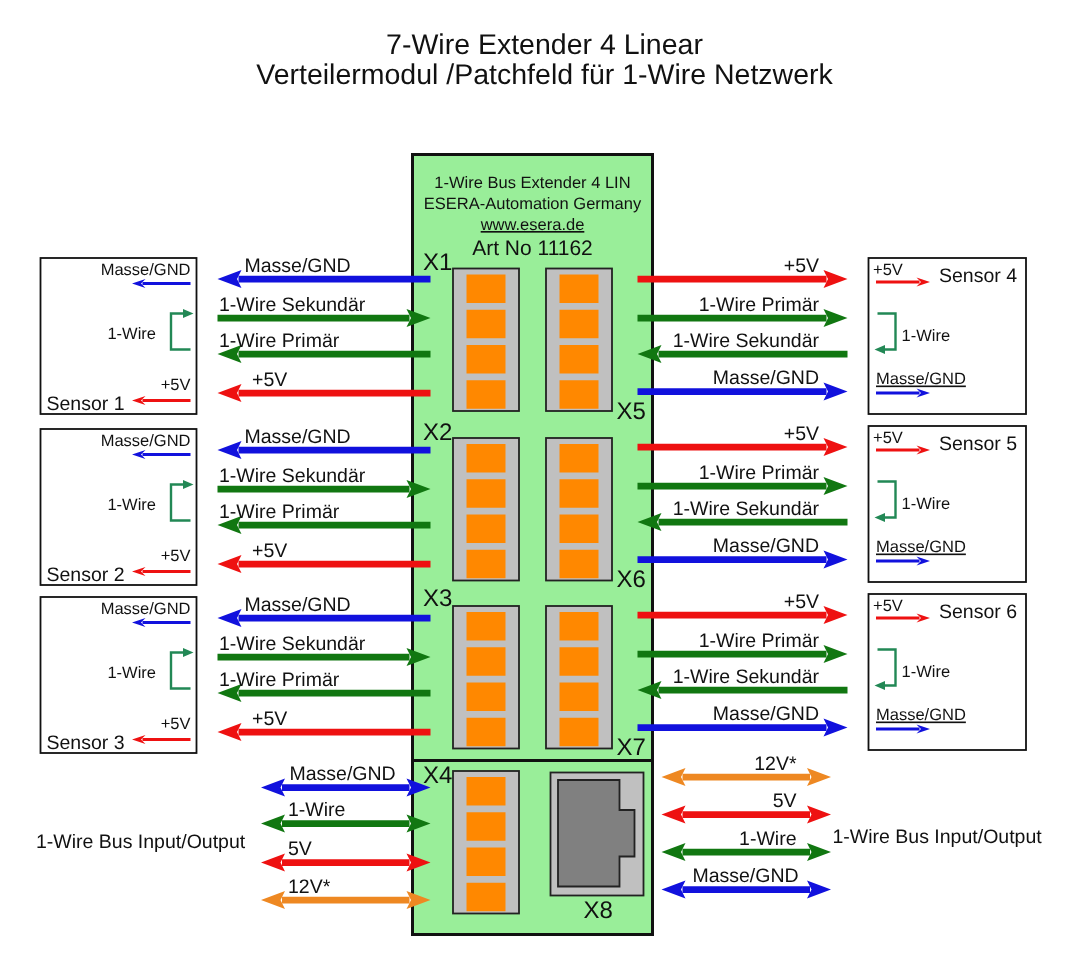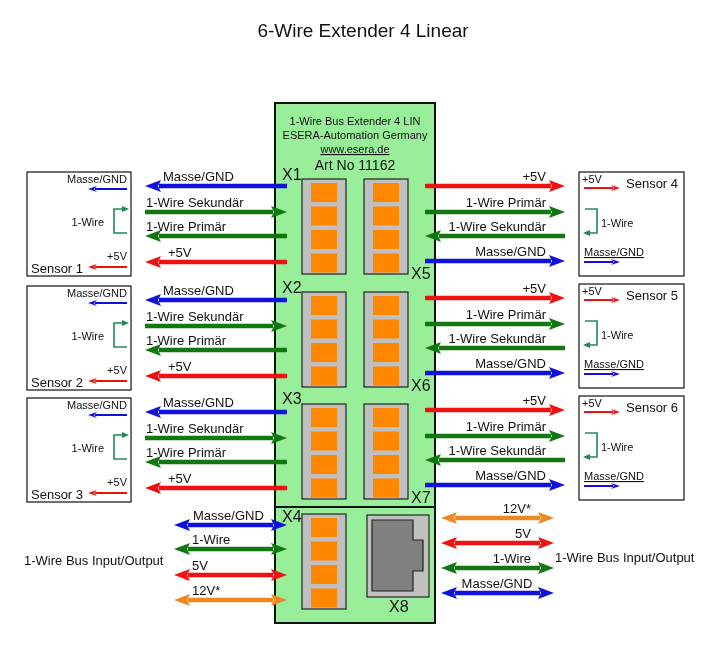--- a/index.html
+++ b/index.html
@@ -8,21 +8,22 @@
   .title { position: absolute; left: 0; width: 726px; text-align: center; font-size: 19px; color: #111; }
   #t1 { top: 20px; }
   #t2 { top: 40px; }
   svg { position: absolute; left: 0; top: 0; }
   svg text { font-family: "Liberation Sans", sans-serif; fill: #111; }
 </style>
 </head>
 <body>
 
 <div id="stage">
-  <div id="t1" class="title">6-Wire Extender 4 Linear</div>
+  <div id="t1" class="title">7-Wire Extender 4 Linear</div>
+  <div id="t2" class="title">Verteilermodul /Patchfeld für 1-Wire Netzwerk</div>
   <svg id="dia" width="726" height="648" viewBox="0 0 726 648">
       <rect x="275" y="103" width="160" height="520" fill="#99ee99" stroke="#111" stroke-width="2"></rect>
       <line x1="275" y1="507" x2="435" y2="507" stroke="#111" stroke-width="2"></line>
       <text x="355" y="125" font-size="11" text-anchor="middle">1-Wire Bus Extender 4 LIN</text>
       <text x="355" y="139" font-size="11" text-anchor="middle">ESERA-Automation Germany</text>
       <text x="355" y="153" font-size="11" text-anchor="middle" text-decoration="underline">www.esera.de</text>
       <text x="355" y="170" font-size="14" text-anchor="middle">Art No 11162</text>
       <g>
         <rect x="302" y="179" width="44" height="95" fill="#c0c0c0" stroke="#222" stroke-width="1.2"></rect>
         <rect x="311" y="183" width="26" height="19" fill="#ff8800"></rect>

